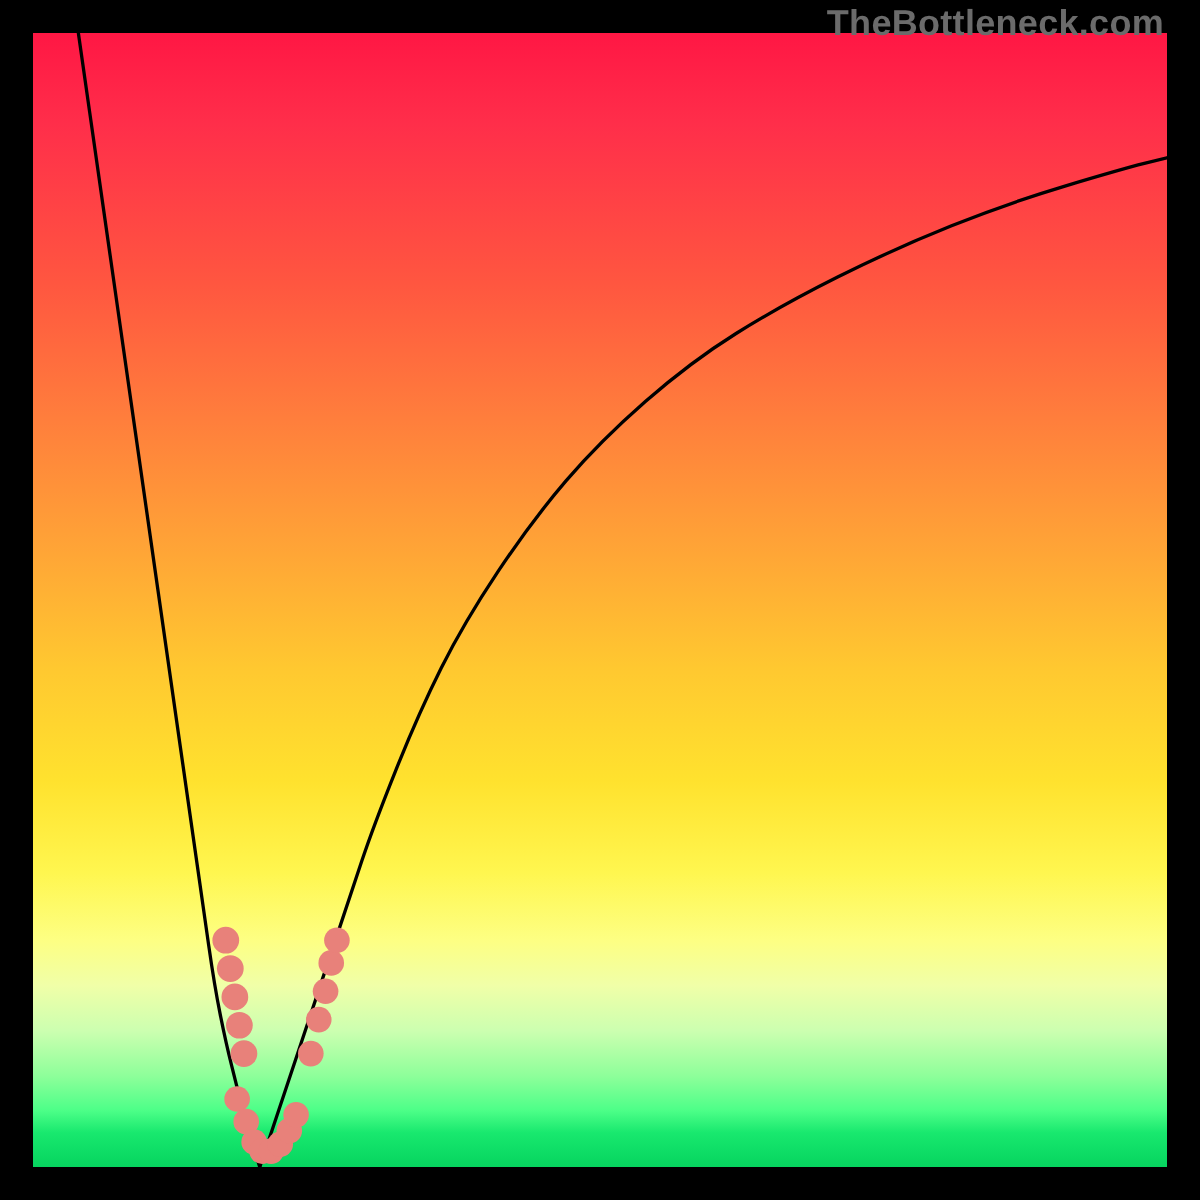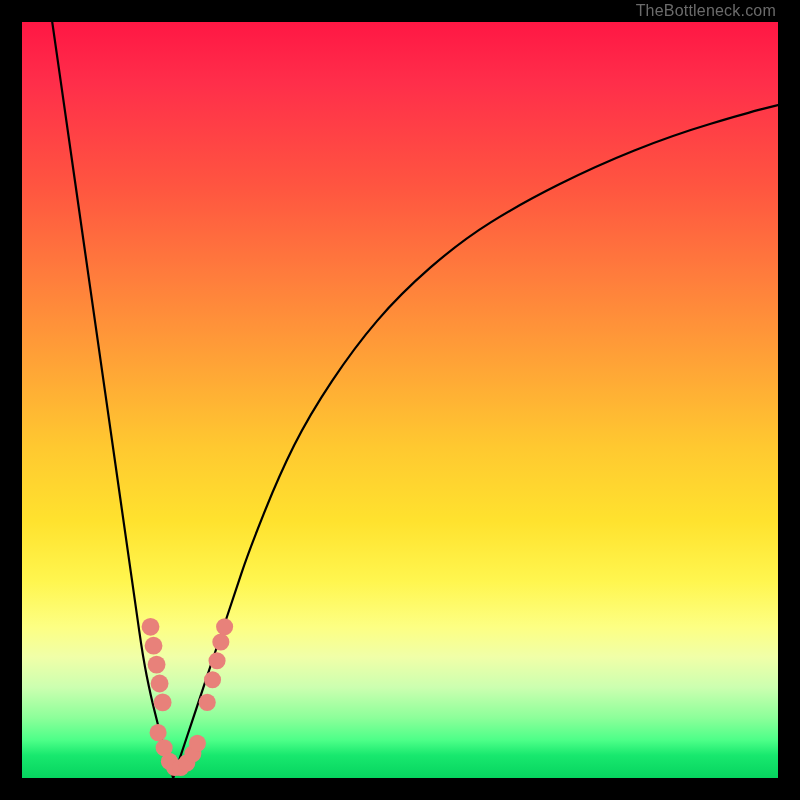--- a/index.html
+++ b/index.html
@@ -53,22 +53,22 @@
   }
   .curve-layer {
     position: absolute;
     left: 0;
     top: 0;
   }
   .watermark {
     position: absolute;
     right: 24px;
     top: 2px;
-    font-size: 16px;
-    font-weight: 400;
+    font-size: 24px;
+    font-weight: 700;
     color: #6b6b6b;
     letter-spacing: 0.2px;
     user-select: none;
   }
 </style>
 </head>
 <body>
 
 <div class="frame">
   <div class="plot">

